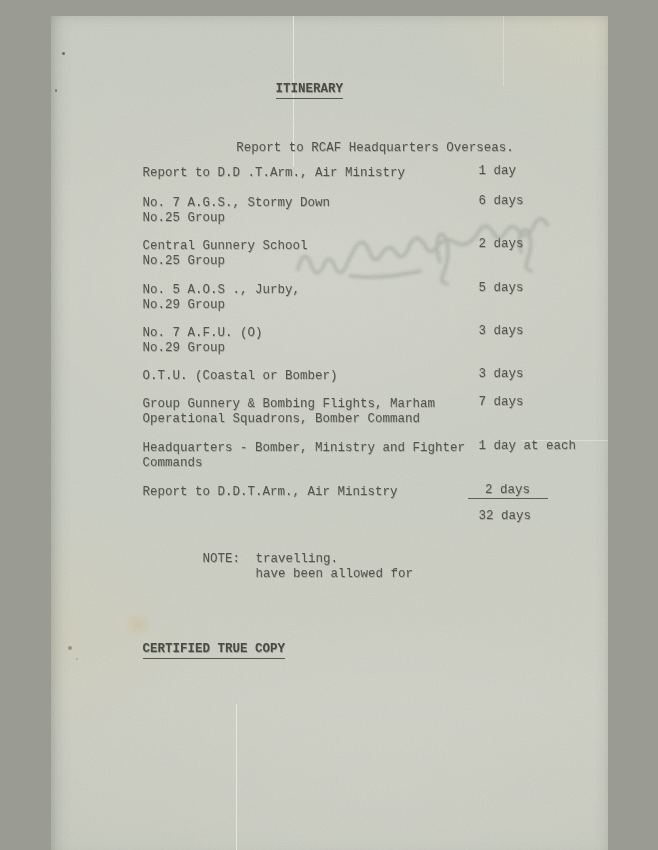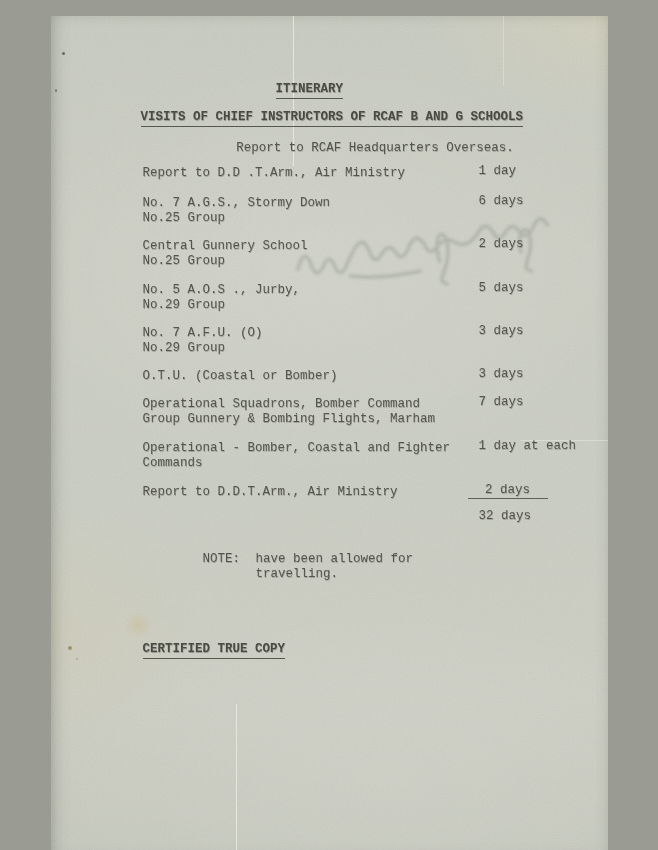--- a/index.html
+++ b/index.html
@@ -72,21 +72,20 @@
 
   <div class="stain" style="left:587px;top:367px;width:17px;height:17px;background:radial-gradient(circle,rgba(186,144,88,.8),rgba(186,144,88,0) 72%);"></div>
   <div class="stain" style="left:72px;top:596px;width:30px;height:26px;background:radial-gradient(circle,rgba(198,178,128,.42),rgba(198,178,128,0) 70%);"></div>
   <div class="stain" style="left:593px;top:5px;width:6px;height:6px;background:radial-gradient(circle,rgba(190,160,90,.6),rgba(190,160,90,0) 75%);"></div>
   <div class="speck" style="left:11px;top:36px;width:3px;height:3px;background:#62645c;"></div>
   <div class="speck" style="left:4px;top:73px;width:2px;height:3px;background:#6a6c63;"></div>
   <div class="speck" style="left:17px;top:630px;width:4px;height:4px;background:#8f7c52;opacity:.8;"></div>
   <div class="speck" style="left:25px;top:642px;width:2px;height:2px;background:#8f7c52;opacity:.55;"></div>
 
   <div class="heading" style="left:225px;top:66px;">ITINERARY</div>
-  <div class="heading" style="left:90px;top:94px;">VISITS OF CHIEF INSTRUCTORS OF RCAF B AND G SCHOOLS</div>
 
   <div class="row" style="top:125px;text-align:center;">
     <div class="typed tline">Report to RCAF Headquarters Overseas.</div>
     <div class="typed dur"></div>
   </div>
 
   <div class="row" style="top:150px;">
     <div class="typed tline">Report to D.D .T.Arm., Air Ministry</div>
     <div class="typed dur">1 day</div>
   </div>
@@ -114,43 +113,43 @@
     <div class="typed tline">No.29 Group</div>
     <div class="typed dur">3 days</div>
   </div>
 
   <div class="row" style="top:353px;">
     <div class="typed tline">O.T.U. (Coastal or Bomber)</div>
     <div class="typed dur">3 days</div>
   </div>
 
   <div class="row" style="top:381px;">
+    <div class="typed tline">Group Gunnery &amp; Bombing Flights, Marham</div>
     <div class="typed tline">Operational Squadrons, Bomber Command</div>
-    <div class="typed tline">Group Gunnery &amp; Bombing Flights, Marham</div>
     <div class="typed dur">7 days</div>
   </div>
 
   <div class="row" style="top:425px;">
-    <div class="typed tline">Operational - Bomber, Coastal and Fighter</div>
+    <div class="typed tline">Headquarters - Bomber, Ministry and Fighter</div>
     <div class="typed tline">Commands</div>
     <div class="typed dur">1 day at each</div>
   </div>
 
   <div class="row" style="top:469px;">
     <div class="typed tline">Report to D.D.T.Arm., Air Ministry</div>
     <div class="typed dur u">2 days</div>
   </div>
 
   <div class="typed total">32 days</div>
 
   <div class="abs" style="left:0;top:536px;width:658px;height:46px;">
     <div class="typed note-label">NOTE:</div>
     <div class="note-lines">
+      <div class="typed tline">travelling.</div>
       <div class="typed tline">have been allowed for</div>
-      <div class="typed tline">travelling.</div>
     </div>
   </div>
 
   <div class="heading" style="left:92px;top:626px;">CERTIFIED TRUE COPY</div>
 
 
   <svg class="grain" width="658" height="850">
     <filter id="grainf">
       <feTurbulence type="fractalNoise" baseFrequency="0.85" numOctaves="2" stitchTiles="stitch"></feTurbulence>
       <feColorMatrix type="saturate" values="0"></feColorMatrix>

